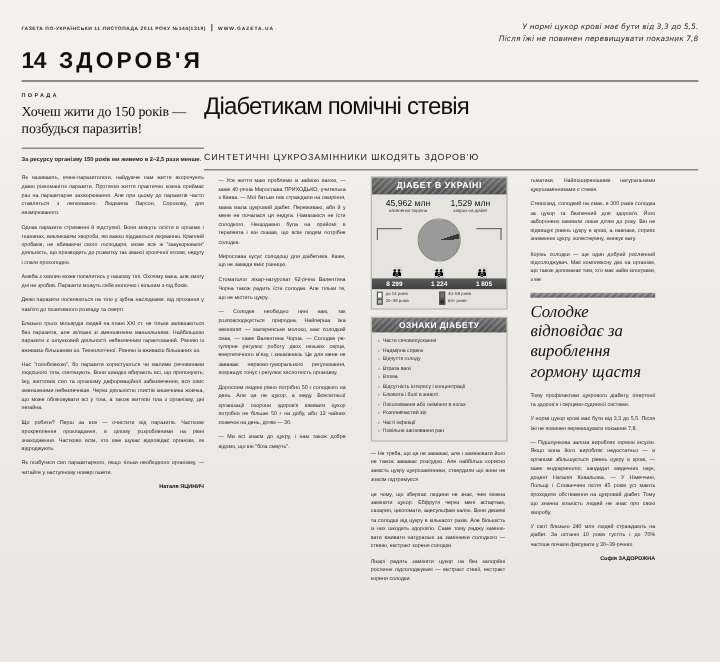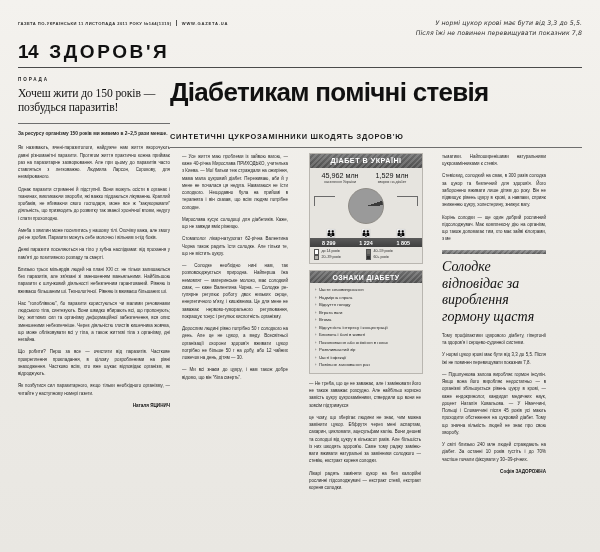--- a/index.html
+++ b/index.html
@@ -127,34 +127,33 @@
   .byline {
     font-size: 4.6px;
     font-weight: bold;
     text-align: right;
     margin-top: 6px;
     color: #111;
   }
 
   
   .headline {
-    font-size: 26px;
-    font-weight: bold;
+    font-size: 20px;
+    font-weight: normal;
     line-height: 1.03;
     letter-spacing: -.7px;
     color: #111;
     margin: 2px 0 12px 0;
   }
   .subhead {
     font-size: 7.4px;
     letter-spacing: .75px;
     color: #1d1d1d;
     margin-top: 26px;
     margin-bottom: 6px;
-    font-weight: bold;
   }
 
   
   .article-cols {
     display: flex;
     gap: 9px;
     margin-top: 5px;
   }
   .acol { width: 106px; flex: none; padding-left: 12px; }
   .acol.wide { width: 112px; }

